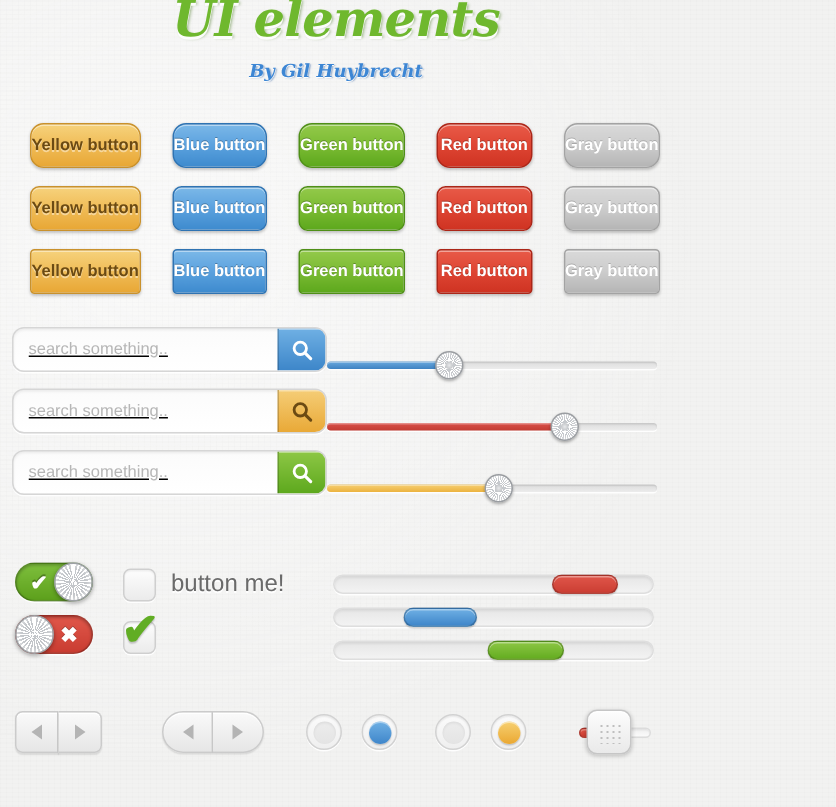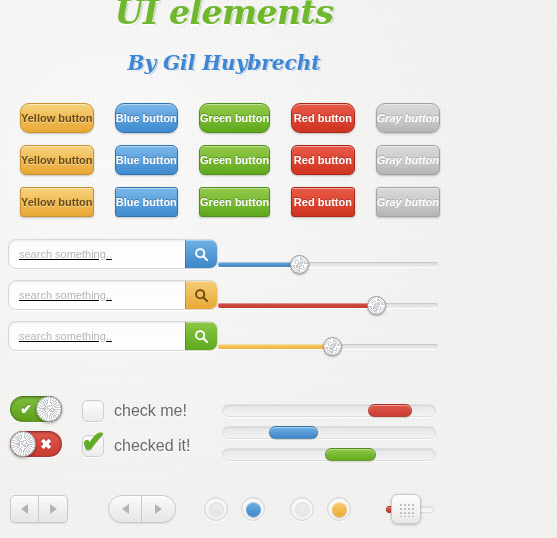--- a/index.html
+++ b/index.html
@@ -37,23 +37,23 @@
     font-size: 33px;
     color: #6fb82e;
     letter-spacing: -0.5px;
     line-height: 26px;
     text-shadow: 0 2px 0 rgba(255,255,255,.95), 1px 1px 2px rgba(60,110,20,.45);
   }
   .subtitle {
     font-family: "DejaVu Serif", serif;
     font-style: italic;
     font-weight: bold;
-    font-size: 20px;
+    font-size: 12px;
     color: #3d86d4;
-    margin-top: 25px;
+    margin-top: 14px;
     text-shadow: 0 1px 0 rgba(255,255,255,.95), 1px 1px 1px rgba(30,80,150,.4);
   }
 
   
   .btn-rows { margin-top: 28px; }
   .btn-row { display: flex; padding: 0 8px 0 20px; margin-bottom: 12px; }
   .btn {
     width: 90px;
     height: 30px;
     margin-right: 21px;
@@ -88,21 +88,20 @@
     border-color: #4f8f17;
   }
   .btn.red {
     background: linear-gradient(to bottom, #e85a48 0%, #de4533 50%, #cf3322 100%);
     border-color: #ab2618;
   }
   .btn.gray {
     background: linear-gradient(to bottom, #d9d9d9 0%, #cccccc 50%, #b5b5b5 100%);
     border-color: #a3a3a3;
     text-shadow: 0 -1px 0 rgba(0,0,0,.18);
-    font-style: italic;
   }
 
   
   .mid { margin-top: 22px; display: flex; }
   .search-col { width: 218px; padding-left: 8px; }
   .slider-col { flex: 1; padding-top: 10px; padding-right: 10px; }
 
   .search {
     display: flex;
     height: 30px;
@@ -433,27 +432,26 @@
       </div>
       <div class="toggle off">
         <span class="toggle-glyph">✖</span>
         <span class="toggle-knob"></span>
       </div>
     </div>
 
     <div class="check-col">
       <div class="check-item">
         <div class="checkbox"></div>
-        <div class="check-label">check me!</div>
+        <div class="check-label">button me!</div>
       </div>
       <div class="check-item">
         <div class="checkbox">
           <span class="tick">✔</span>
         </div>
-        <div class="check-label">checked it!</div>
       </div>
     </div>
 
     <div class="scroll-col">
       <div class="sbar">
         <div class="sbar-track"></div>
         <div class="sbar-thumb red" style="left:68%;width:21%"></div>
       </div>
       <div class="sbar">
         <div class="sbar-track"></div>

